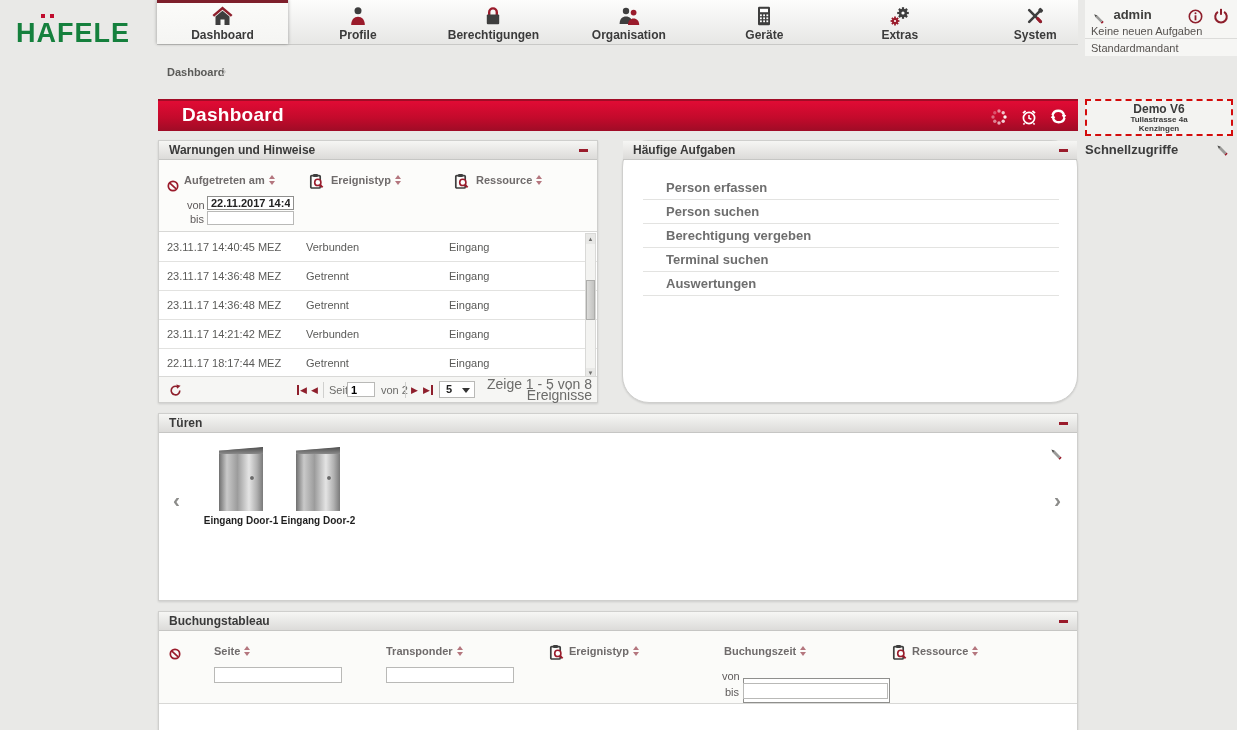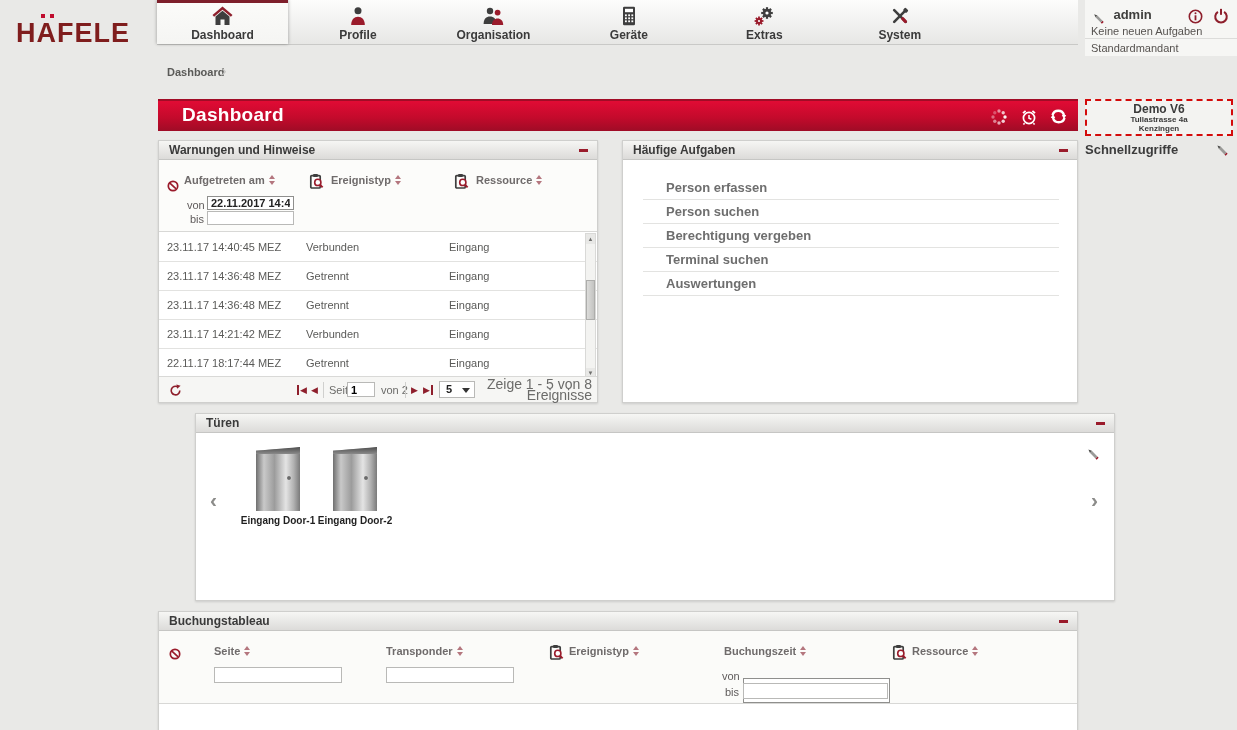--- a/index.html
+++ b/index.html
@@ -4,21 +4,21 @@
 <style>
   * { margin:0; padding:0; box-sizing:border-box; }
   html,body { width:1237px; height:730px; }
   body {
     position:relative; overflow:hidden;
     background:#e9e9e7;
     font-family:"Liberation Sans", sans-serif;
     color:#3c3c3c;
   }
   
-  .logo { position:absolute; left:16px; top:18px; font-size:27px; font-weight:bold; letter-spacing:1px; color:#7f1d1d; }
+  .logo { position:absolute; left:16px; top:18px; font-size:27px; font-weight:bold; letter-spacing:1px; color:#15803d; }
   .logo-a { position:relative; }
   .logo-a::after { content:""; position:absolute; left:4px; top:-4px; width:4px; height:4px; background:#c00c2e; box-shadow:9px 0 0 #c00c2e; }
   .tabs-strip { position:absolute; left:157px; top:0; width:921px; height:45px;
     background:linear-gradient(#fdfdfc,#e7e7e5); border-bottom:1px solid #c9c9c7; white-space:nowrap; }
   .tab { display:inline-block; width:131px; height:44px; text-align:center; vertical-align:top; position:relative; border-top:3px solid transparent; cursor:pointer; }
   .tab.active { background:linear-gradient(#fbfbf9,#f5f5f3); border-top:3px solid #7e1f2b; box-shadow:1px 0 3px rgba(0,0,0,.18), -1px 0 3px rgba(0,0,0,.18); }
   .tab-ico { height:23px; margin-top:2px; }
   .tab-lbl { font-size:12px; font-weight:bold; color:#3b3b3b; }
   .account { position:absolute; left:1085px; top:0; width:152px; height:56px; background:#f6f6f4; }
   .acc-row1 { position:absolute; left:6px; top:7px; }
@@ -45,22 +45,22 @@
   .demobox .l2, .demobox .l3 { font-size:8px; font-weight:bold; color:#3a3a3a; line-height:9px; }
   .quick { position:absolute; left:1085px; top:140px; width:152px; height:18px; }
   .quick-title { font-size:13px; font-weight:bold; color:#3c3c3c; }
   .quick .pencil { position:absolute; right:8px; top:0; cursor:pointer; }
   
   .panel { position:absolute; background:#fff; border:1px solid #cfcfcd; box-shadow:0 1px 2px rgba(0,0,0,.12); }
   .panel-header { position:relative; height:19px; background:linear-gradient(#f6f6f4,#dcdbd9); border-bottom:1px solid #c6c6c4; }
   .panel-title { position:absolute; left:10px; top:0; font-size:12px; font-weight:bold; color:#3a3a3a; line-height:19px; }
   .min-btn { position:absolute; right:9px; top:8px; width:9px; height:3px; background:#9a1b2b; cursor:pointer; }
   .p-warn  { left:158px; top:140px; width:440px; height:263px; }
-  .p-tasks { left:622px; top:140px; width:456px; height:263px; }
-  .p-doors { left:158px; top:413px; width:920px; height:188px;margin-left:37px; }
+  .p-tasks { left:622px; top:140px; width:456px; height:263px;border-radius:27px; }
+  .p-doors { left:158px; top:413px; width:920px; height:188px; }
   .p-book  { left:158px; top:611px; width:920px; height:150px; }
   
   .flt-zone { position:absolute; left:0; right:0; background:#fcfcfa; border-bottom:1px solid #d8d8d6; }
   .colhead { position:absolute; font-size:11px; font-weight:bold; color:#6f6b6b; white-space:nowrap; }
   .sort { display:inline-block; vertical-align:-1px; margin-left:4px; }
   .sort b, .sort i { display:block; width:0; height:0; border-left:3px solid transparent; border-right:3px solid transparent; }
   .sort b { border-bottom:4px solid #b4767e; margin-bottom:2px; }
   .sort i { border-top:4px solid #b4767e; }
   .flt-lbl { position:absolute; font-size:11px; color:#5f5b5b; }
   .flt-input { position:absolute; border:1px solid #b9b9b7; background:#fff; font-family:inherit;
@@ -114,20 +114,27 @@
           <path d="M4.5 11.5 v8.5 h5 v-5.5 h4 v5.5 h5 v-8.5 l-7-5.8Z" fill="#3e3e3e"></path>
         </svg></div>
     <div class="tab-lbl">Dashboard</div>
   </div>
   <div class="tab">
     <div class="tab-ico"><svg class="ico" width="22" height="22" viewBox="0 0 22 22">
           <circle cx="11" cy="5.8" r="3.5" fill="#3e3e3e"></circle>
           <path d="M4.2 20 c0-5.4 3-8.2 6.8-8.2 s6.8 2.8 6.8 8.2 Z" fill="#9a1b2b"></path>
         </svg></div>
     <div class="tab-lbl">Profile</div>
+  </div>
+  <div class="tab">
+    <div class="tab-ico"><svg class="ico" width="22" height="22" viewBox="0 0 22 22">
+          <path d="M7.2 10 V7.2 a3.8 3.8 0 0 1 7.6 0 V10" fill="none" stroke="#9a1b2b" stroke-width="2.4"></path>
+          <rect x="4.8" y="9.6" width="12.4" height="9.6" rx="1" fill="#3e3e3e"></rect>
+        </svg></div>
+    <div class="tab-lbl">Berechtigungen</div>
   </div>
   <div class="tab">
     <div class="tab-ico"><svg class="ico" width="24" height="22" viewBox="0 0 24 22">
           <circle cx="9" cy="6" r="3.2" fill="#3e3e3e"></circle>
           <path d="M2.6 19c0-5 2.8-7.4 6.4-7.4s6.4 2.4 6.4 7.4Z" fill="#3e3e3e"></path>
           <circle cx="16.6" cy="7.6" r="2.9" fill="#9a1b2b"></circle>
           <path d="M11 20c0-4.4 2.4-6.6 5.6-6.6s5.6 2.2 5.6 6.6Z" fill="#9a1b2b"></path>
         </svg></div>
     <div class="tab-lbl">Organisation</div>
   </div>

